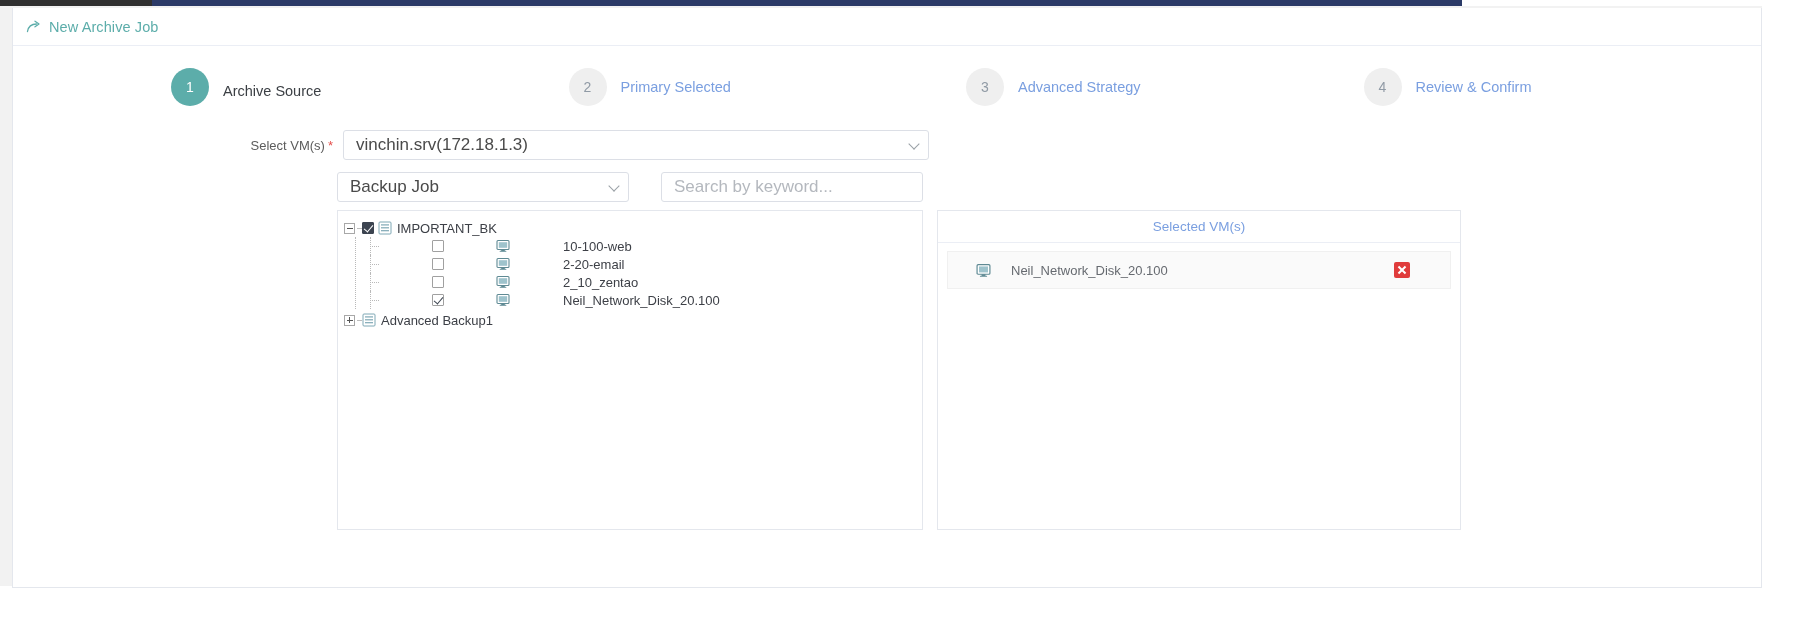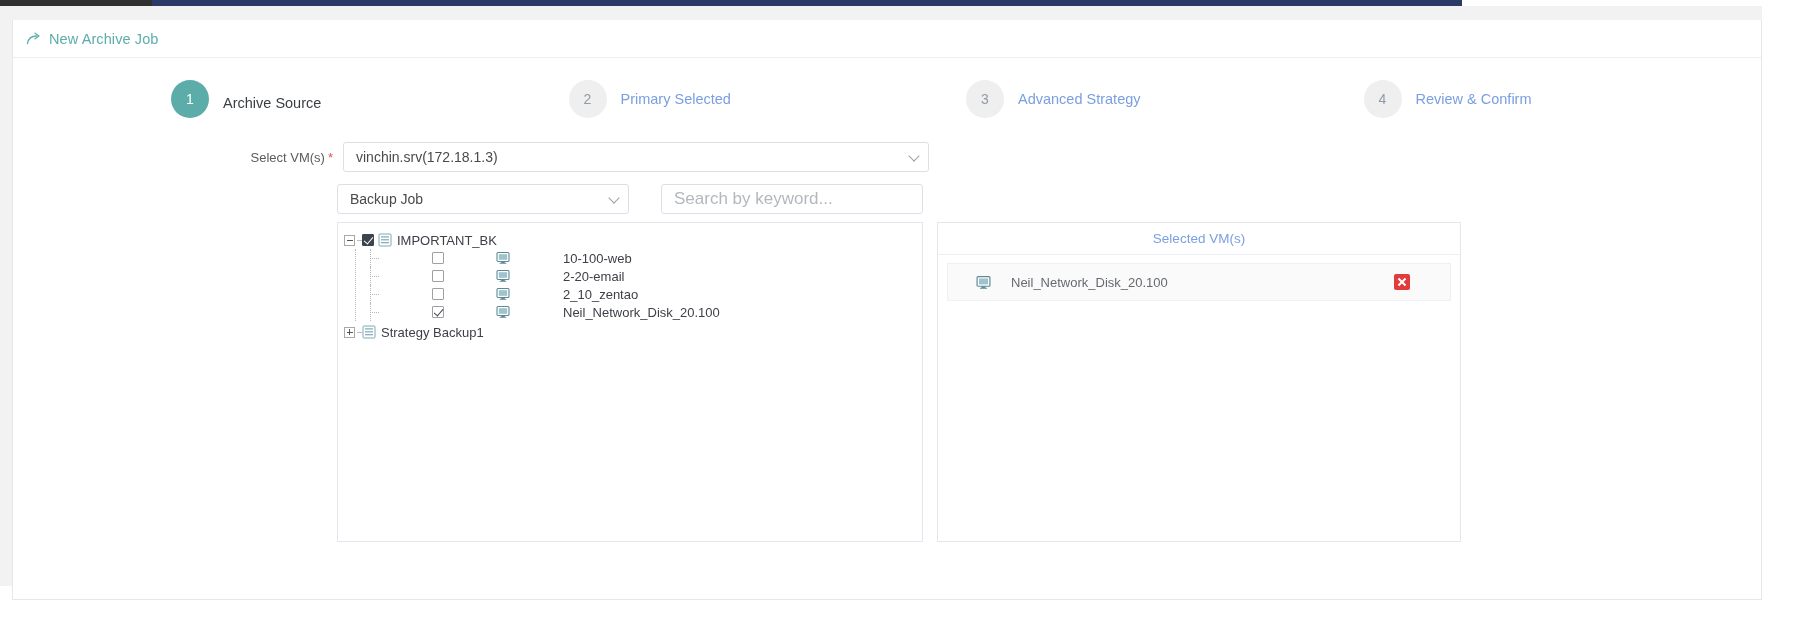--- a/index.html
+++ b/index.html
@@ -38,21 +38,21 @@
   }
   .bottom-rail {
     position: absolute; left: 0; bottom: 0;
     width: 1814px; height: 32px;
     background: #ffffff;
   }
 
   
   .card {
     position: absolute;
-    top: 20px; left: 12px;
+    top: 8px; left: 12px;
     width: 1750px; height: 580px;
     background: #ffffff;
     border: 1px solid #e4e7ed;
     border-top: none;
   }
 
   
   .page-header {
     height: 38px;
     border-bottom: 1px solid #ebeef5;
@@ -125,21 +125,21 @@
 
   .select-box {
     position: relative;
     height: 30px;
     border: 1px solid #dcdfe6;
     border-radius: 3px;
     background: #fff;
     display: flex;
     align-items: center;
     padding: 0 26px 0 12px;
-    font-size: 14px;
+    font-size: 17px;
     color: #4a4a4a;
   }
   .select-main { width: 586px; }
   .chev {
     position: absolute;
     right: 10px; top: 50%;
     margin-top: -3px;
     width: 8px; height: 8px;
   }
   .chev::before {
@@ -477,21 +477,21 @@
               <span class="expander plus"></span>
               <span class="dash"></span>
               <span class="ico">
                 <svg width="14" height="14" viewBox="0 0 14 14" aria-hidden="true">
                   <rect x="1" y="1" width="12" height="12" rx="1" fill="#ffffff" stroke="#7fa8b5" stroke-width="1"></rect>
                   <rect x="3" y="3.3" width="8" height="1.2" fill="#7fa8b5"></rect>
                   <rect x="3" y="6.2" width="8" height="1.2" fill="#7fa8b5"></rect>
                   <rect x="3" y="9.1" width="8" height="1.2" fill="#7fa8b5"></rect>
                 </svg>
               </span>
-              <span class="tlabel">Strategy Backup1</span>
+              <span class="tlabel">Advanced Backup1</span>
             </div>
 
           </div>
         </div>
 
         <div class="selected-panel">
           <div class="selected-title">Selected VM(s)</div>
           <div class="selected-list">
             <div class="selected-item">
               <span class="ico">

